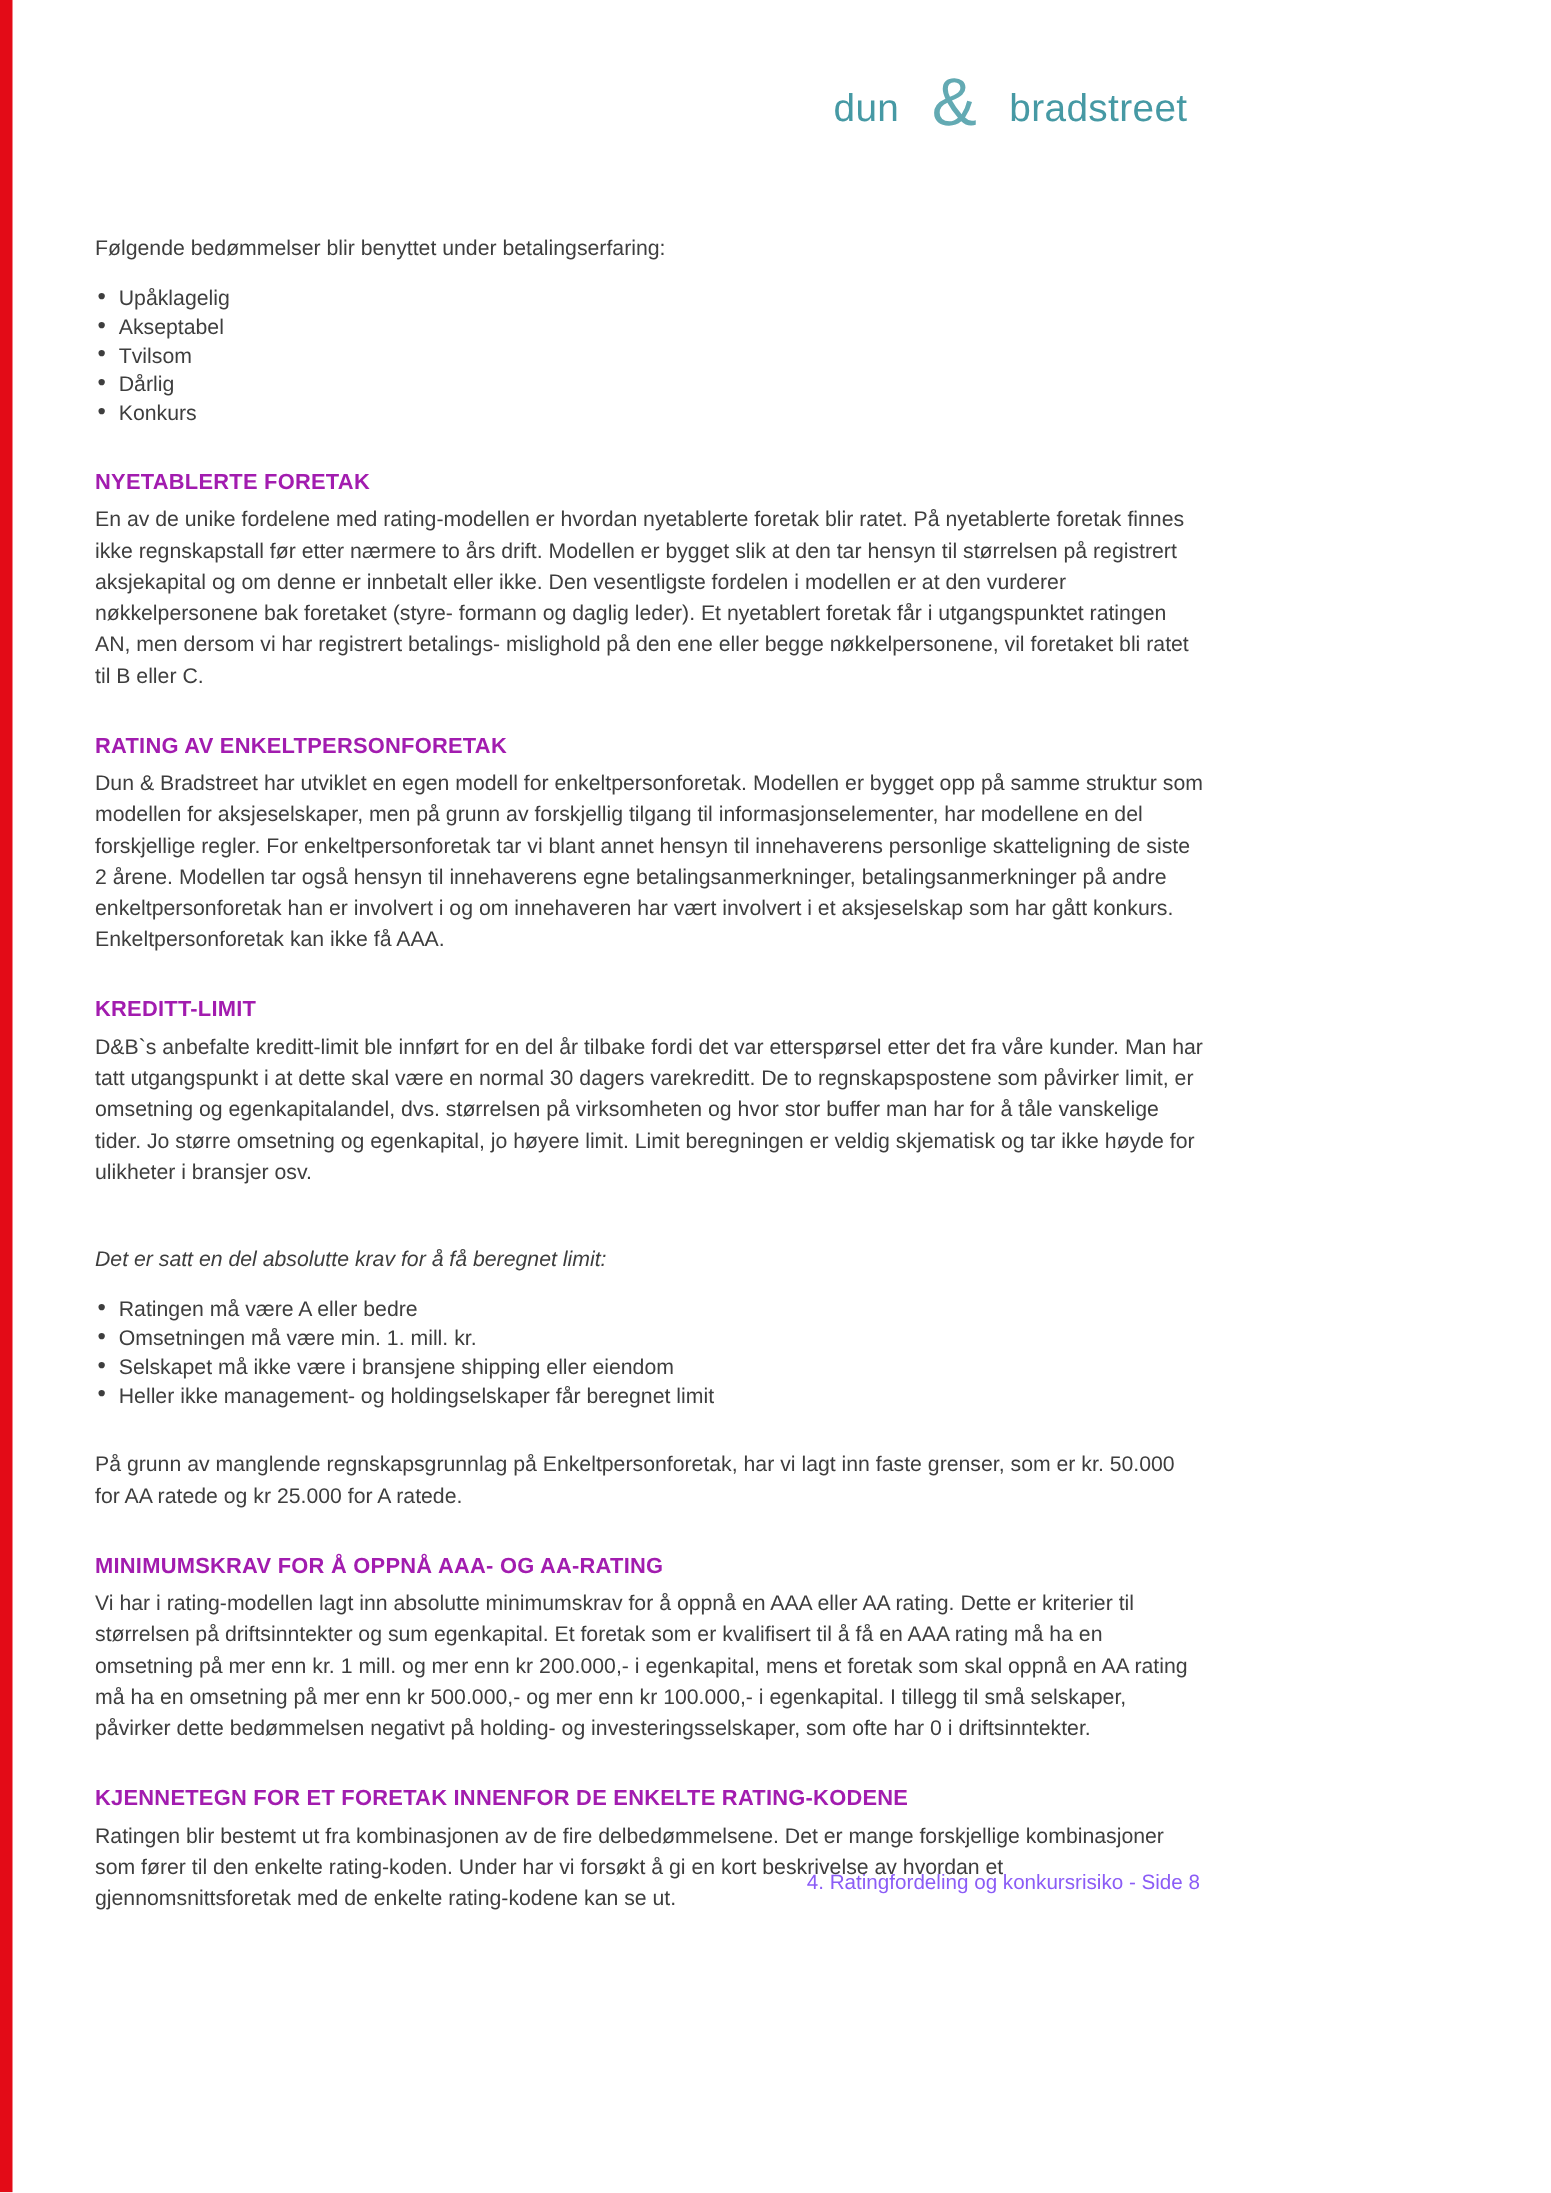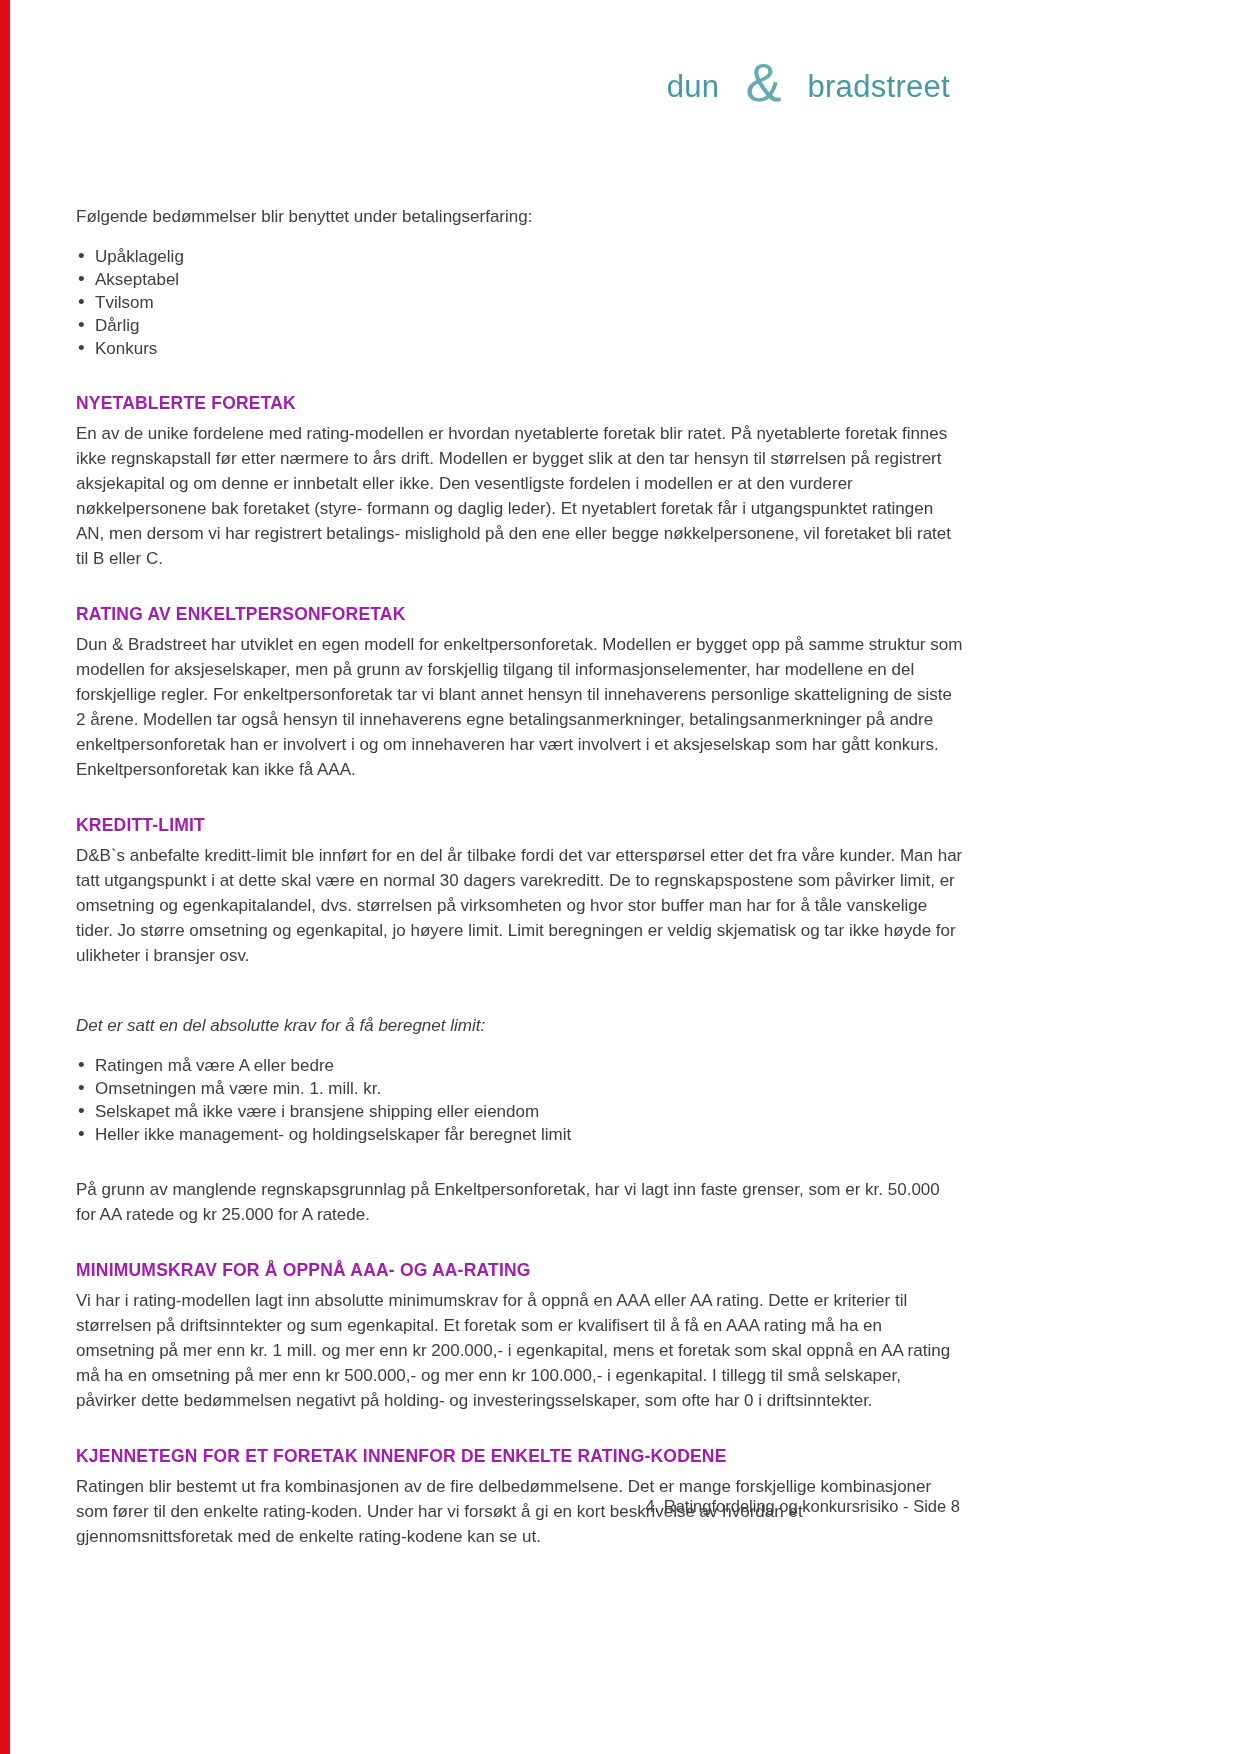--- a/index.html
+++ b/index.html
@@ -42,21 +42,21 @@
     font-weight: 400;
     line-height: 1;
     margin: 0 -4px;
     position: relative;
     top: -5px;
     color: #63aab3;
   }
   .content {
     position: absolute;
     left: 76px;
-    top: 204px;
+    top: 186px;
     width: 888px;
     font-size: 17px;
     line-height: 25px;
   }
   .sec-title {
     font-size: 17.5px;
     font-weight: bold;
     letter-spacing: 0.2px;
     margin-top: 31px;
     margin-bottom: 5px;
@@ -82,21 +82,21 @@
   }
   .sub-lead { margin-top: 45px; font-style: italic; }
   .note-para { margin-top: 31px; }
   .footer {
     position: absolute;
     top: 1497px;
     left: 76px;
     width: 884px;
     text-align: right;
     font-size: 16.5px;
-    color: #404040;
+    color: #8b5cf6;
   }
 </style>
 </head>
 <body>
 
 <div class="page">
 
   <div class="red-stripe"></div>
 
   <header class="logo">

